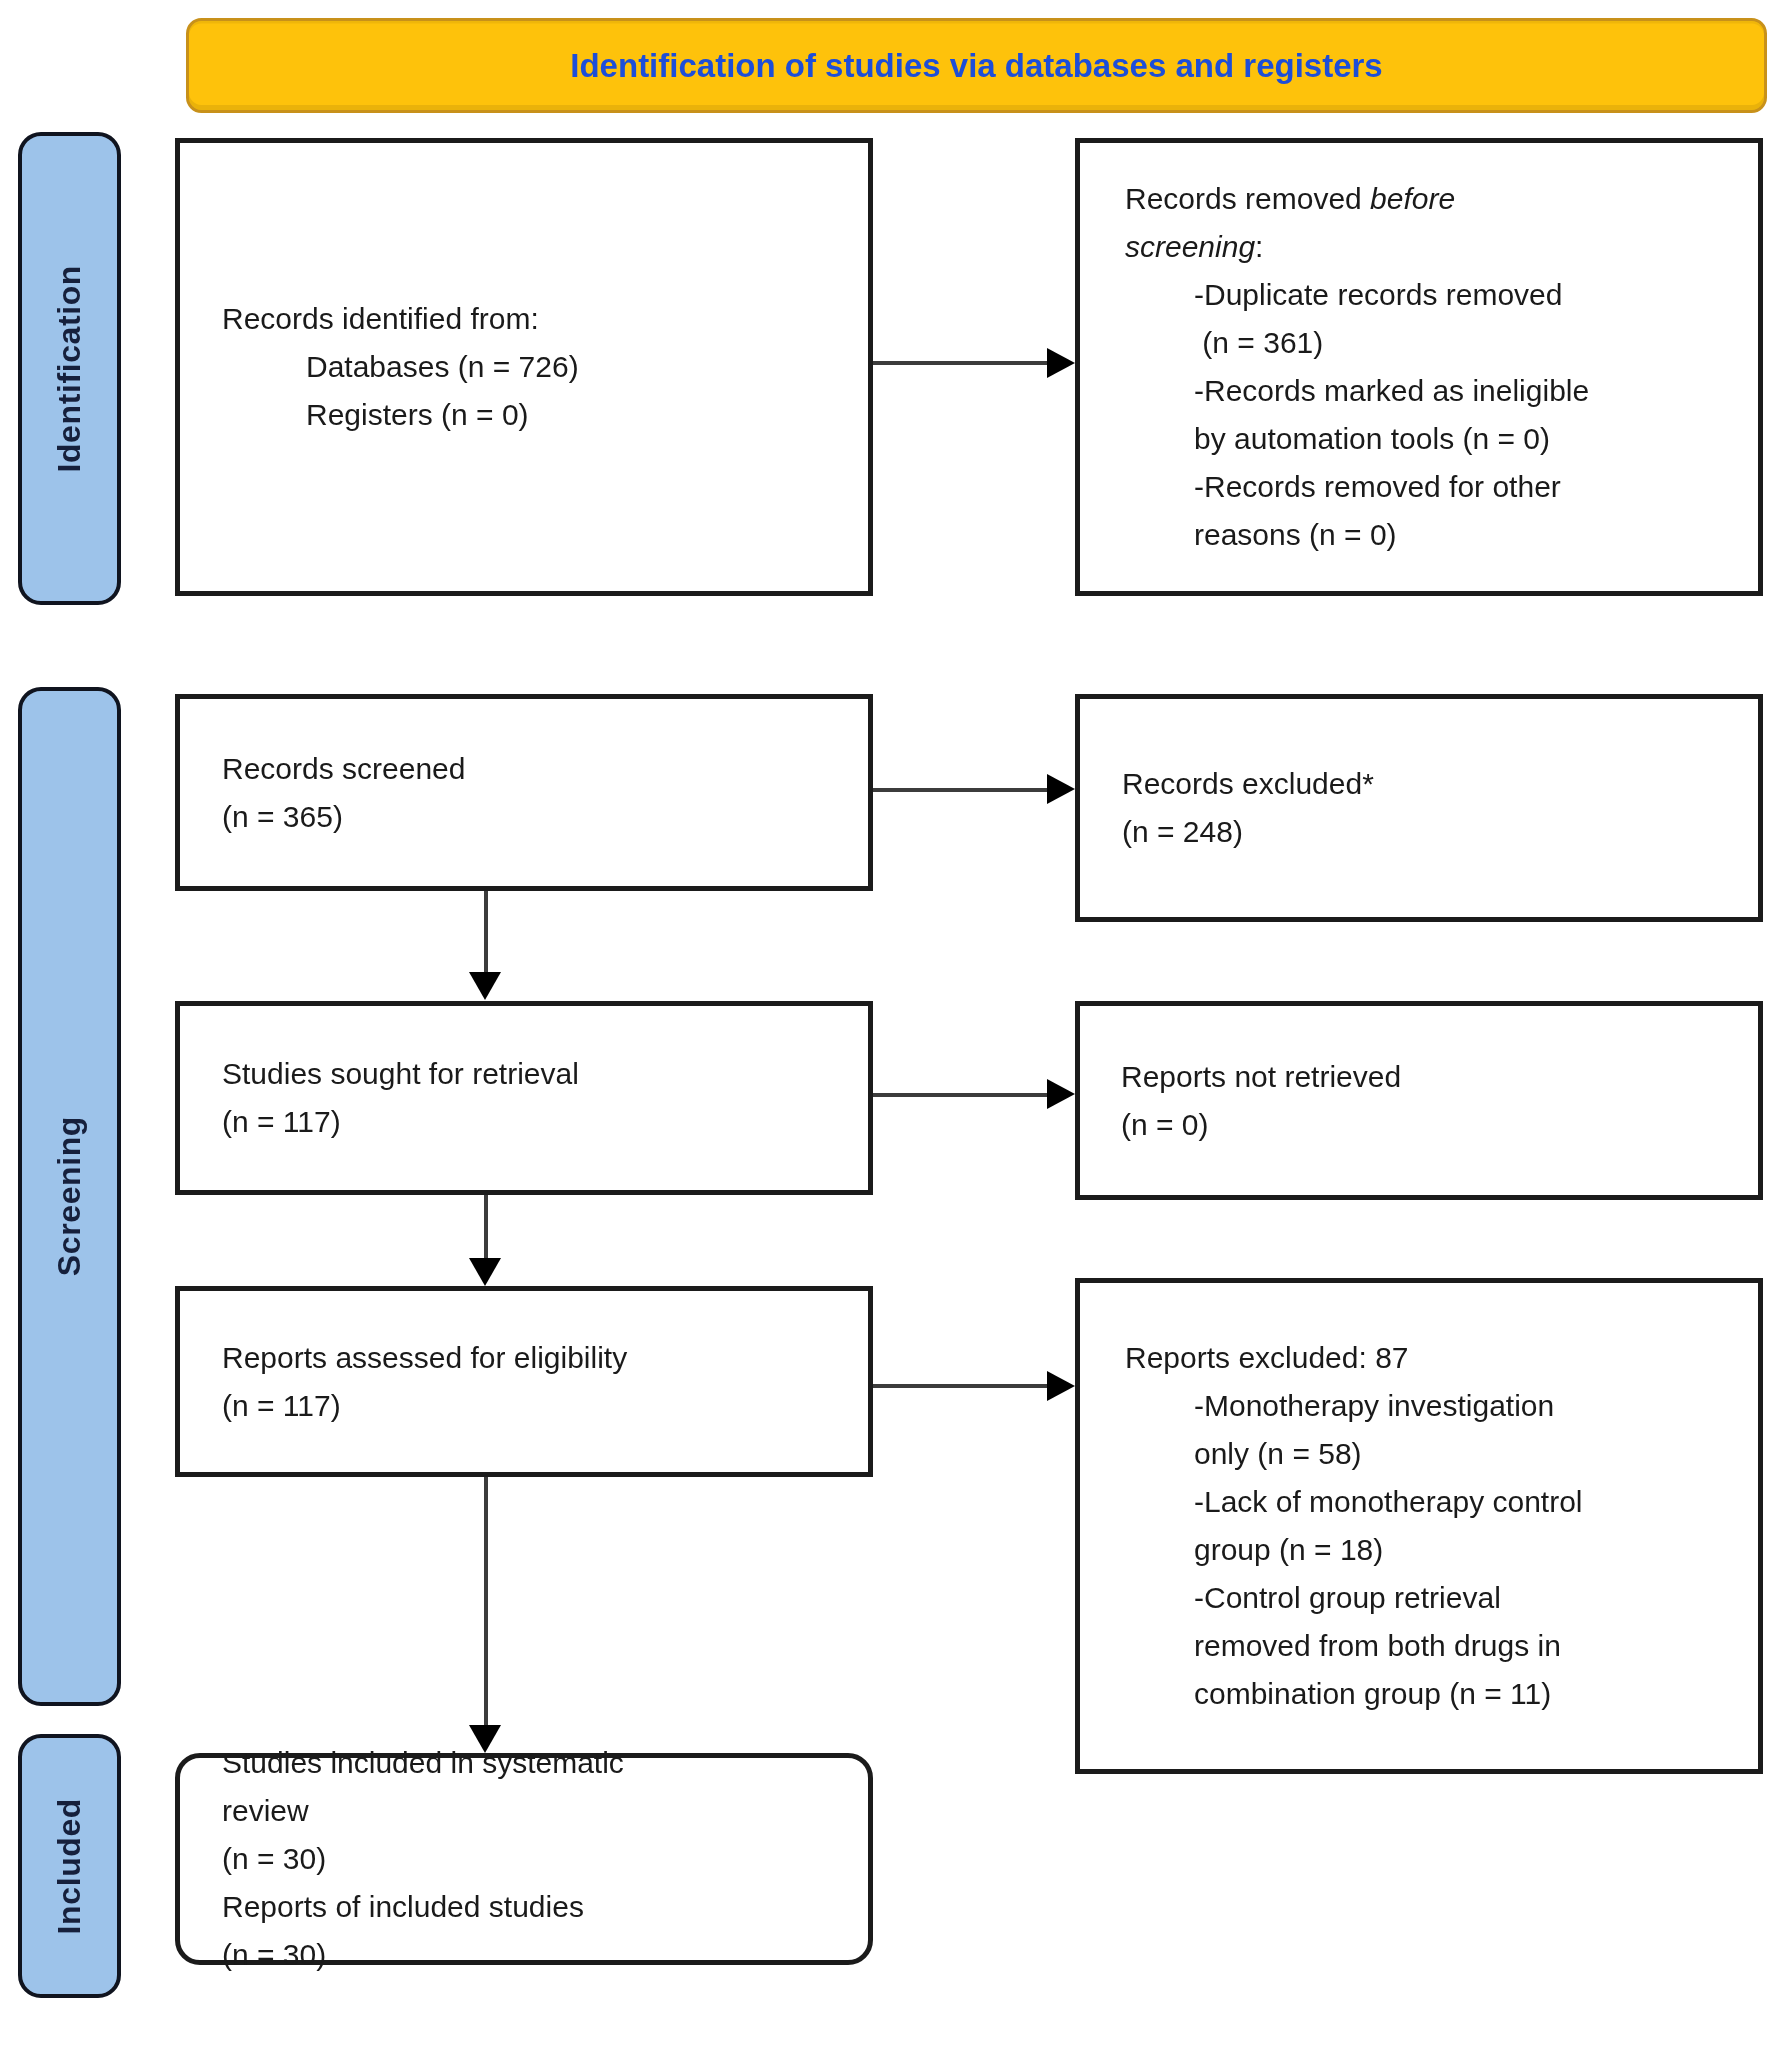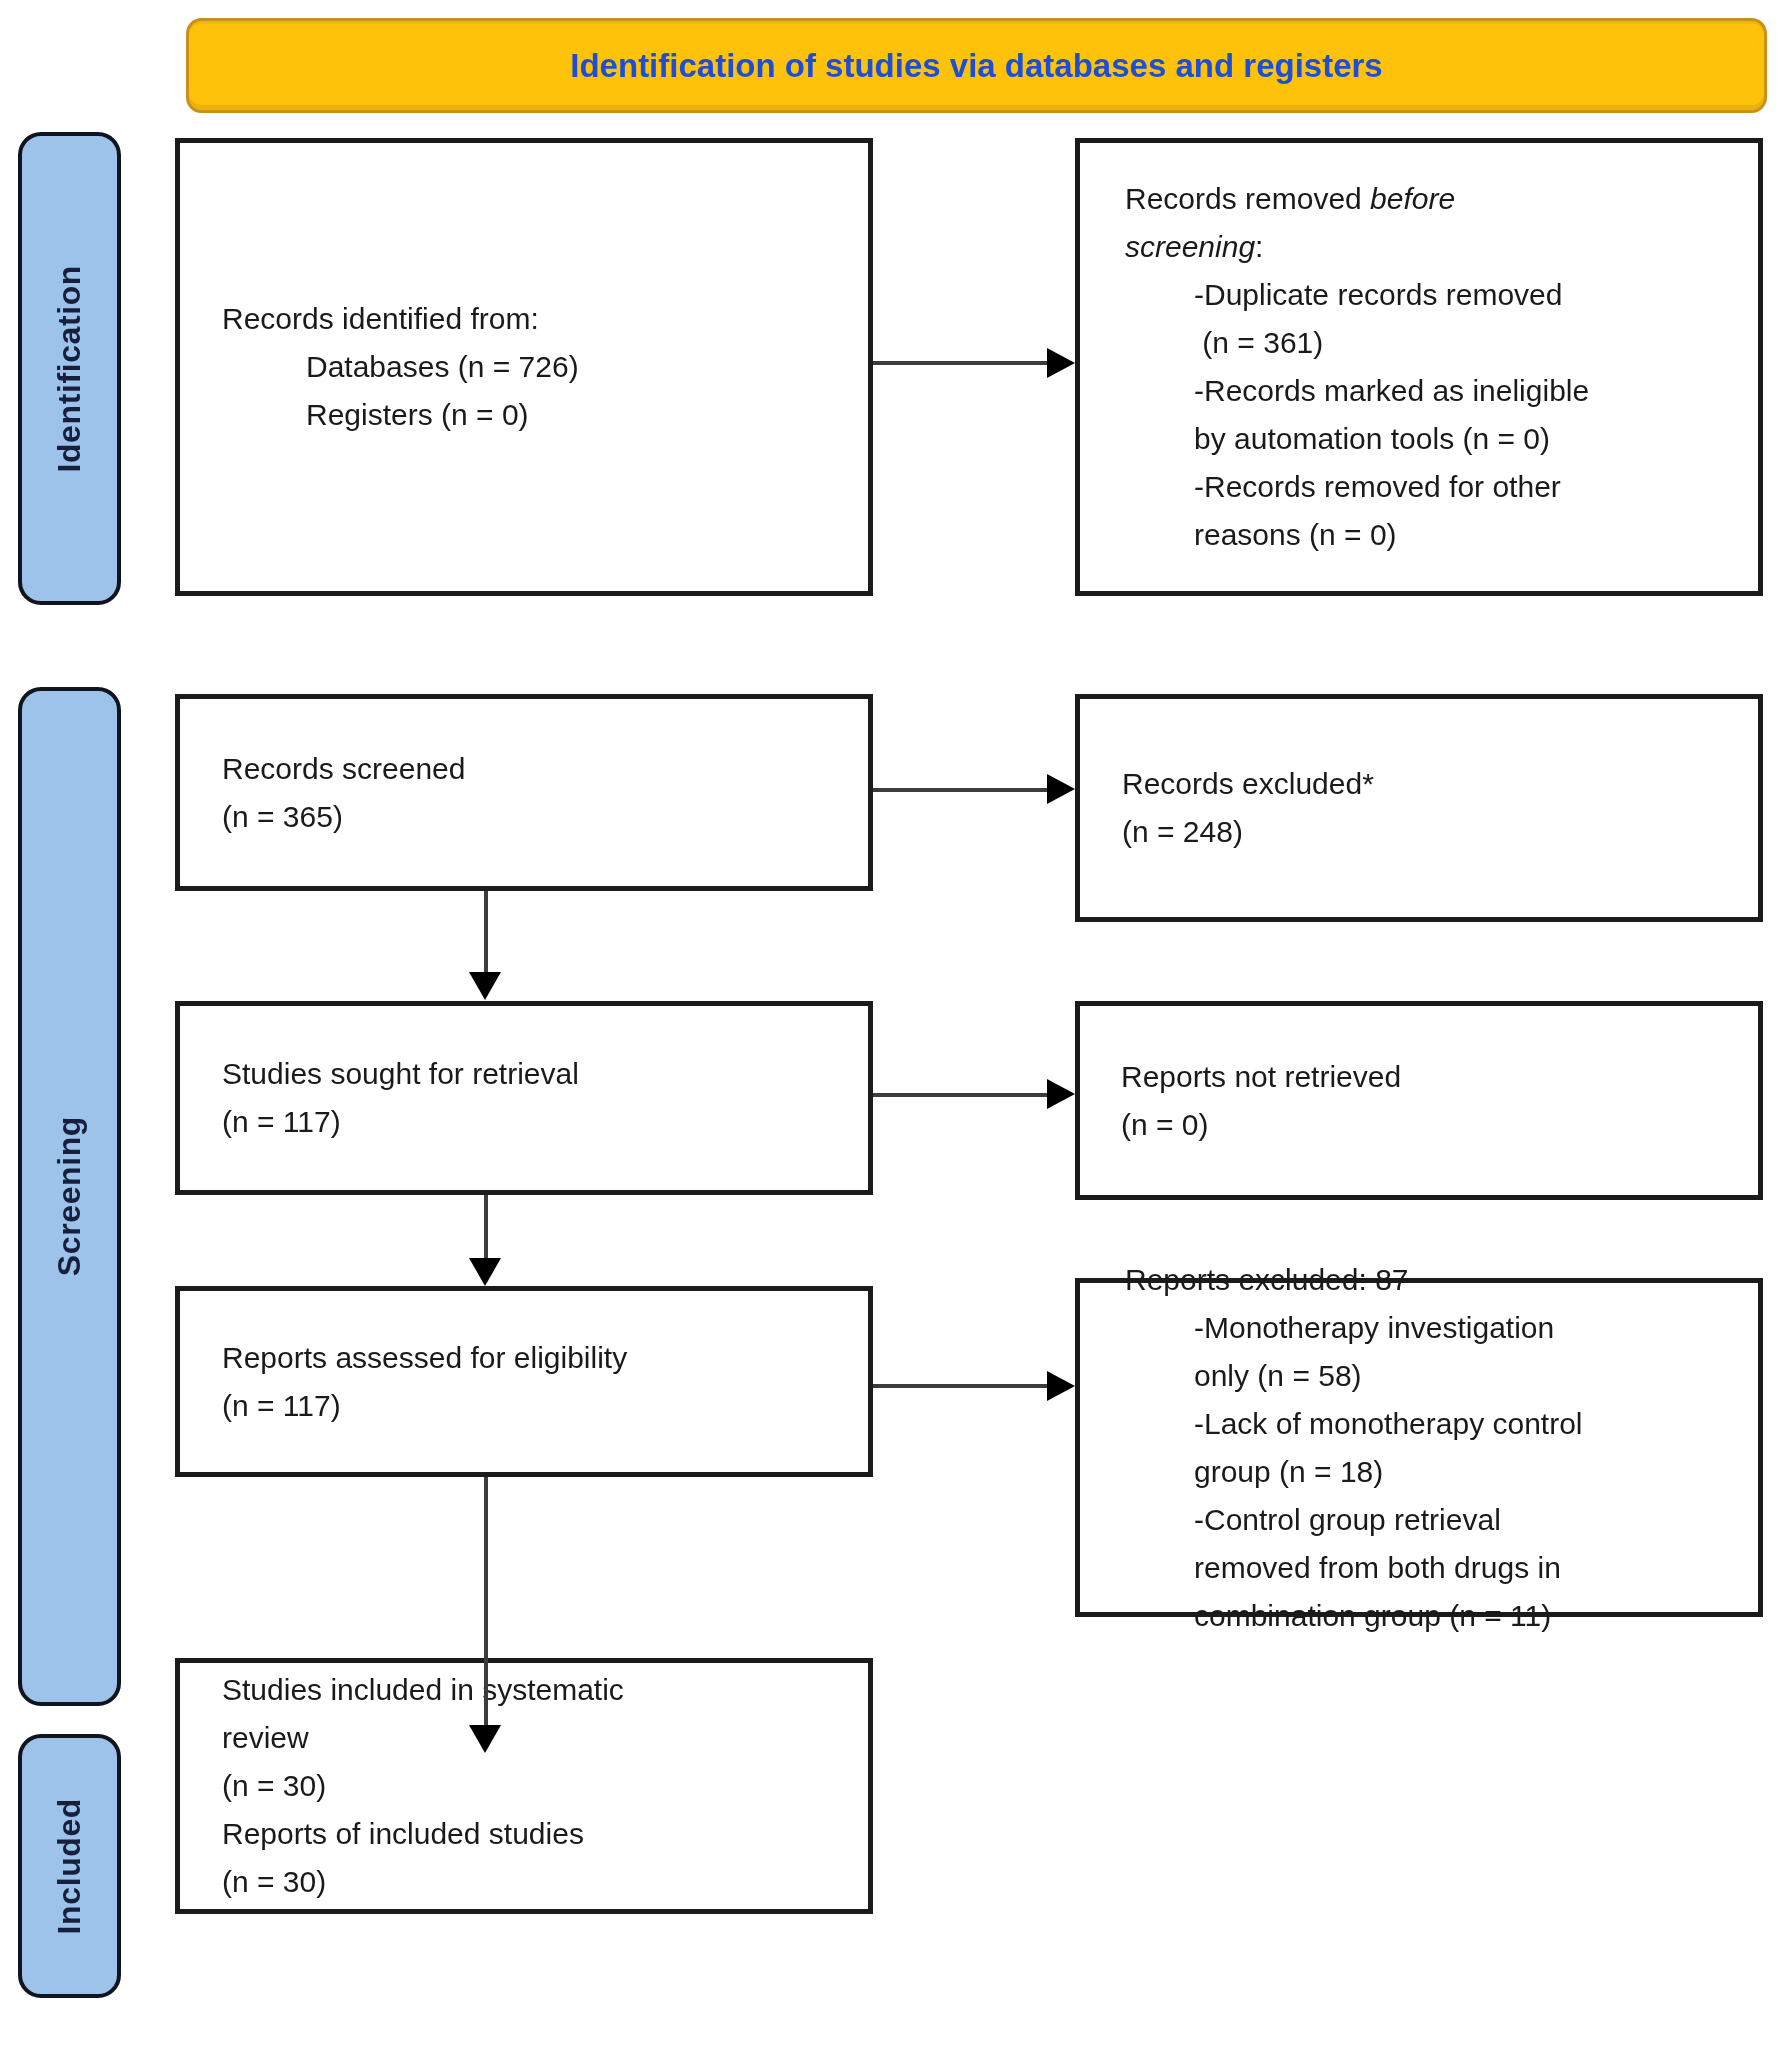--- a/index.html
+++ b/index.html
@@ -64,22 +64,22 @@
   }
   .col-left{ left:175px; width:698px; }
   .col-right{ left:1075px; width:688px; }
   .b-identified{ top:138px; height:458px; }
   .b-removed{ top:138px; height:458px; padding-left:45px;}
   .b-screened{ top:694px; height:197px; }
   .b-excluded{ top:694px; height:228px; }
   .b-sought{ top:1001px; height:194px; }
   .b-notretrieved{ top:1001px; height:199px;padding-left:41px; }
   .b-assessed{ top:1286px; height:191px; }
-  .b-reportsexcluded{ top:1278px; height:339px; padding-left:45px;}
-  .b-included{ top:1658px; height:256px; }
+  .b-reportsexcluded{ top:1278px; height:496px; padding-left:45px;}
+  .b-included{ top:1753px; height:212px;border-radius:25px; }
   .line{ white-space:pre-wrap; }
   .line.indent{ margin-left:84px; }
   .line.item{ margin-left:69px; }
   .line i{ font-style:italic; }
   .hline{
     position:absolute; height:3.9px; background:var(--arrow-line);
   }
   .harrow{
     position:absolute; width:0; height:0;
     border-top:15.4px solid transparent;

